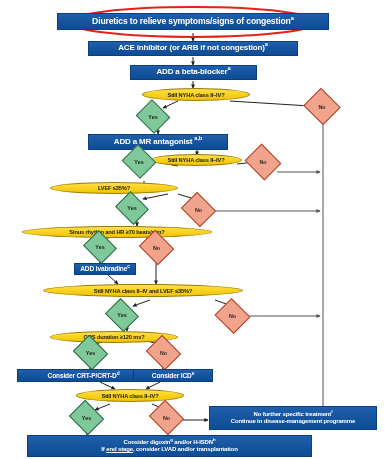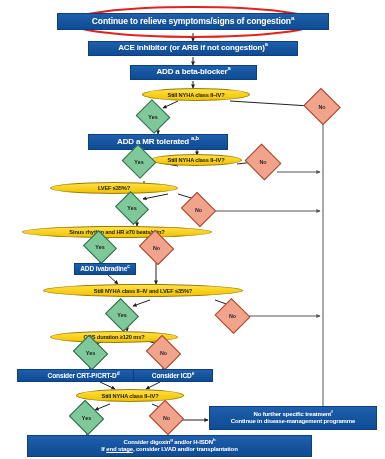--- a/index.html
+++ b/index.html
@@ -136,21 +136,21 @@
       <path d="M323,121 L323,410" marker-end="url(#ahg)"></path>
       <path d="M277,172 L320,172" marker-end="url(#ahg)"></path>
       <path d="M212,211 L320,211" marker-end="url(#ahg)"></path>
       <path d="M246,316 L320,316" marker-end="url(#ahg)"></path>
     </g>
 
     <ellipse cx="193" cy="22" rx="125" ry="15" fill="none" stroke="#e2231a" stroke-width="2"></ellipse>
   </svg>
 
   <div class="node box xbig" style="left:57px;top:13px;width:272px;height:17px;">
-    <span><span>Continue to relieve symptoms/signs of congestion</span><sup>a</sup></span>
+    <span><span>Diuretics to relieve symptoms/signs of congestion</span><sup>a</sup></span>
   </div>
 
   <div class="node box big" style="left:88px;top:41px;width:210px;height:15px;">
     <span><span>ACE inhibitor (or ARB if not congestion)</span><sup>a</sup></span>
   </div>
 
   <div class="node box big" style="left:130px;top:65px;width:127px;height:15px;">
     <span><span>ADD a beta-blocker</span><sup>a</sup></span>
   </div>
 
@@ -162,21 +162,21 @@
     <span class="dshape"></span>
     <span class="dlabel">Yes</span>
   </div>
 
   <div class="node diamond no" style="left:308px;top:94px;width:28px;height:25px;">
     <span class="dshape"></span>
     <span class="dlabel">No</span>
   </div>
 
   <div class="node box big" style="left:88px;top:134px;width:140px;height:16px;">
-    <span><span>ADD a MR tolerated</span> <sup>a,b</sup></span>
+    <span><span>ADD a MR antagonist</span> <sup>a,b</sup></span>
   </div>
 
   <div class="node ellipse" style="left:150px;top:154px;width:92px;height:12px;">
     <span>Still NYHA class II–IV?</span>
   </div>
 
   <div class="node diamond yes" style="left:126px;top:150px;width:26px;height:23px;">
     <span class="dshape"></span>
     <span class="dlabel">Yes</span>
   </div>

